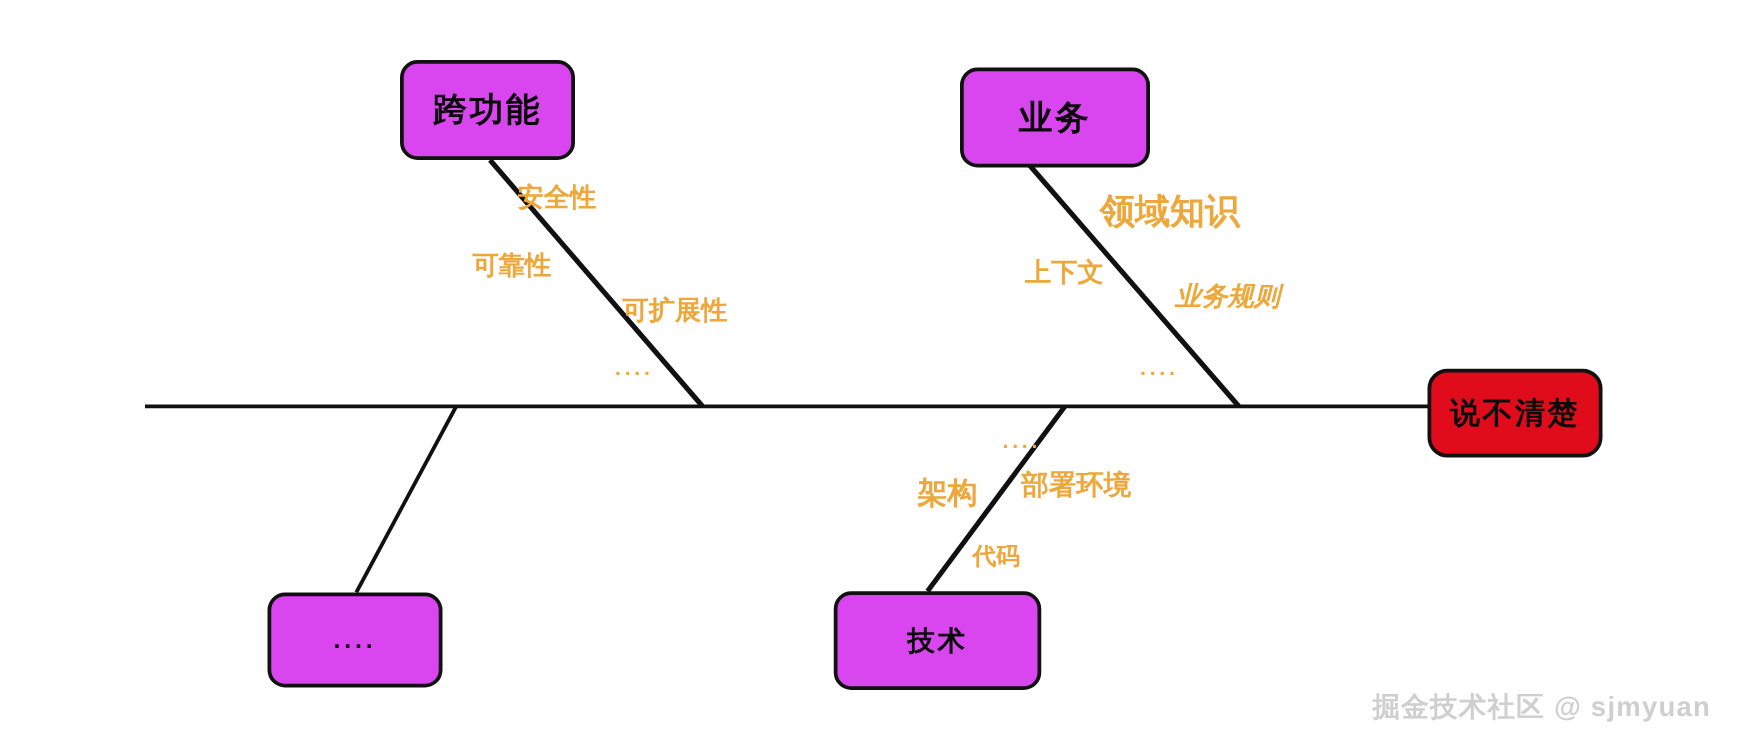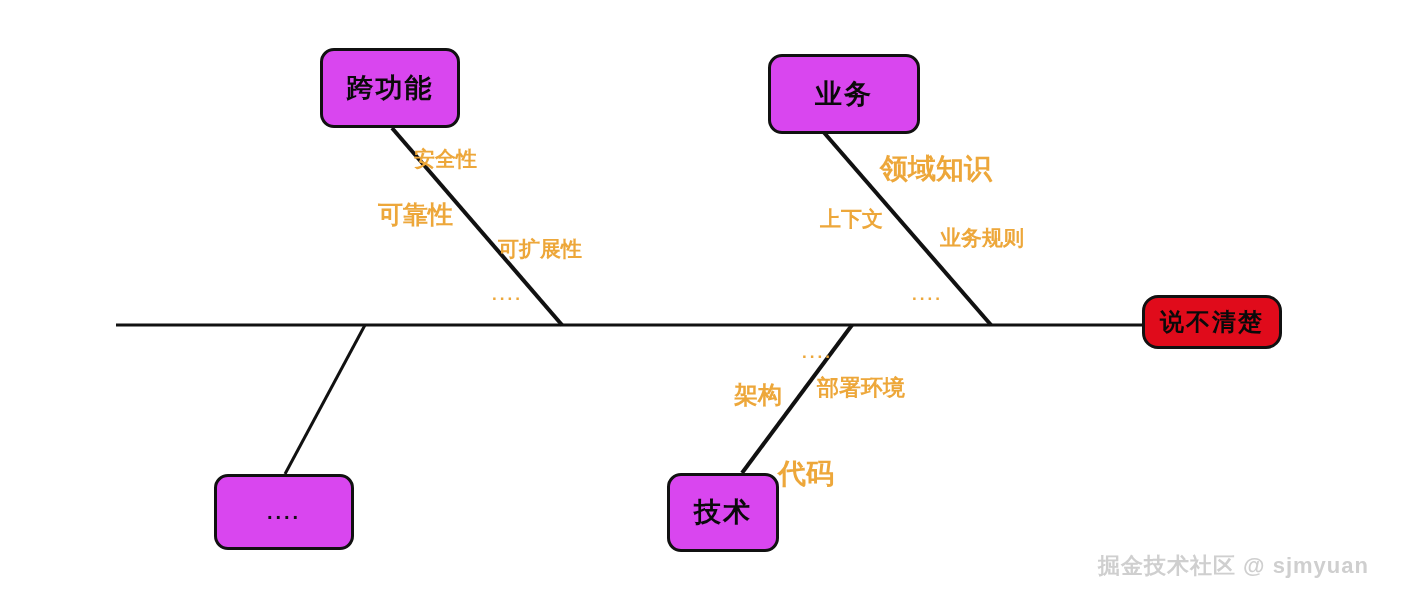--- a/index.html
+++ b/index.html
@@ -81,42 +81,42 @@
   </svg>
 
   <div class="node-box cat" style="left:320px; top:48px; width:140px; height:80px; font-size:27px;">
     <span class="node-label">跨功能</span>
   </div>
 
   <div class="node-box cat" style="left:768px; top:54px; width:152px; height:80px; font-size:27px;">
     <span class="node-label">业务</span>
   </div>
 
-  <div class="node-box cat" style="left:667px; top:473px; width:112px; height:79px; font-size:27px;">
+  <div class="node-box cat" style="left:667px; top:473px; width:166px; height:79px; font-size:22px;">
     <span class="node-label">技术</span>
   </div>
 
   <div class="node-box cat" style="left:214px; top:474px; width:140px; height:76px; font-size:20px;">
     <span class="node-label dots-black">....</span>
   </div>
 
-  <div class="node-box head" style="left:1142px; top:295px; width:140px; height:54px; font-size:24px;">
+  <div class="node-box head" style="left:1142px; top:295px; width:140px; height:71px; font-size:24px;">
     <span class="node-label">说不清楚</span>
   </div>
 
   <span class="cause-label" style="left:414px; top:148px; font-size:21px;">安全性</span>
-  <span class="cause-label" style="left:378px; top:202px; font-size:25px;">可靠性</span>
+  <span class="cause-label" style="left:378px; top:202px; font-size:21px;">可靠性</span>
   <span class="cause-label" style="left:498px; top:238px; font-size:21px;">可扩展性</span>
   <span class="cause-label" style="left:492px; top:286px; font-size:17px; letter-spacing:3px;">....</span>
 
   <span class="cause-label" style="left:880px; top:155px; font-size:28px;">领域知识</span>
   <span class="cause-label" style="left:820px; top:208px; font-size:21px;">上下文</span>
-  <span class="cause-label" style="left:940px; top:227px; font-size:21px;">业务规则</span>
+  <span class="cause-label" style="left:940px; top:227px; font-size:21px;font-style:italic;">业务规则</span>
   <span class="cause-label" style="left:912px; top:286px; font-size:17px; letter-spacing:3px;">....</span>
 
   <span class="cause-label" style="left:802px; top:344px; font-size:17px; letter-spacing:3px;">....</span>
   <span class="cause-label" style="left:817px; top:377px; font-size:22px;">部署环境</span>
   <span class="cause-label" style="left:734px; top:383px; font-size:24px;">架构</span>
-  <span class="cause-label" style="left:778px; top:460px; font-size:28px;">代码</span>
+  <span class="cause-label" style="left:778px; top:436px; font-size:19px;">代码</span>
 
   <span class="watermark" style="left:1098px; top:551px; font-size:22px;">掘金技术社区 @ sjmyuan</span>
 
 </div>
 
 </body></html>

